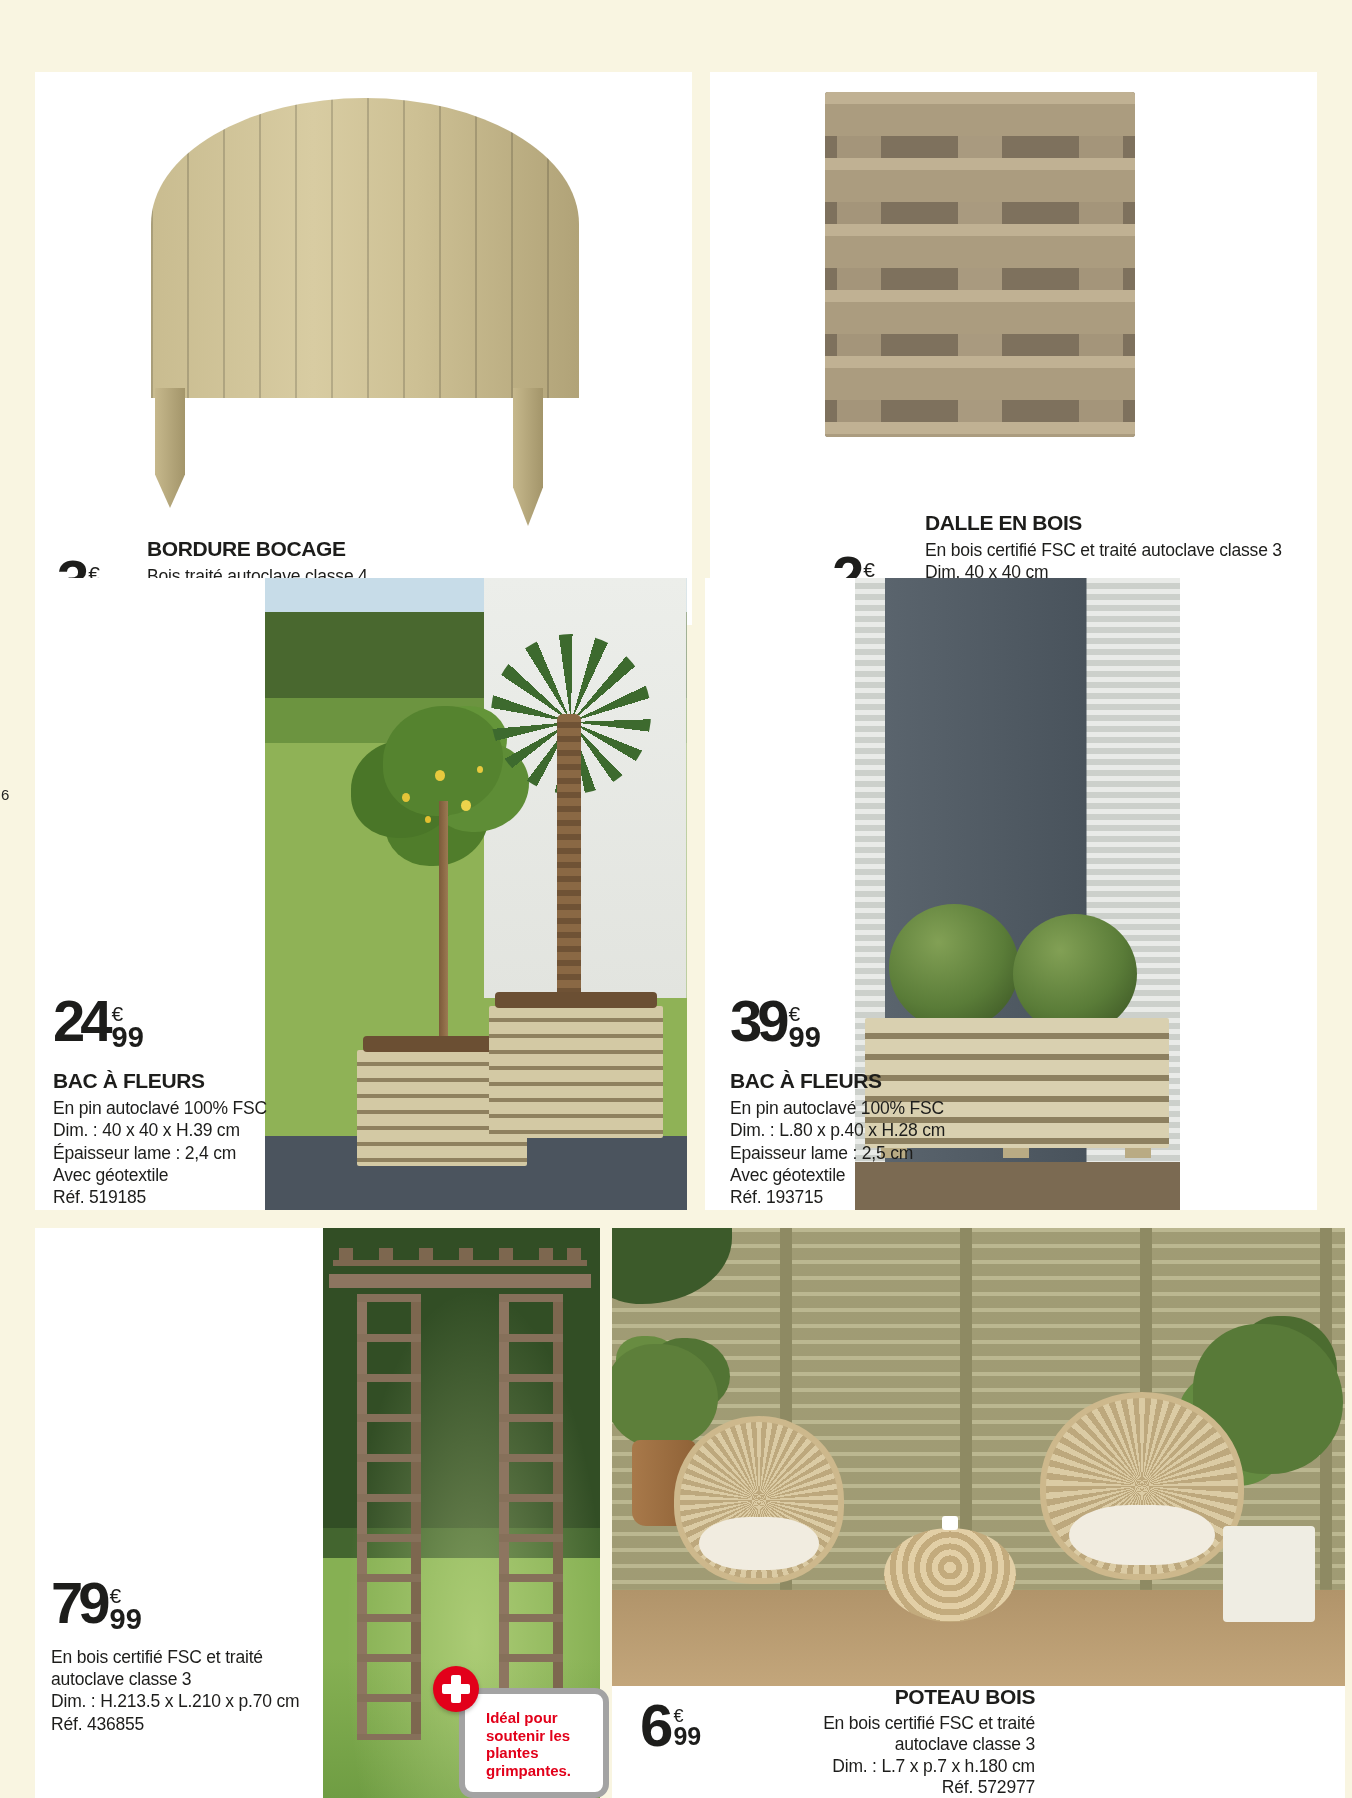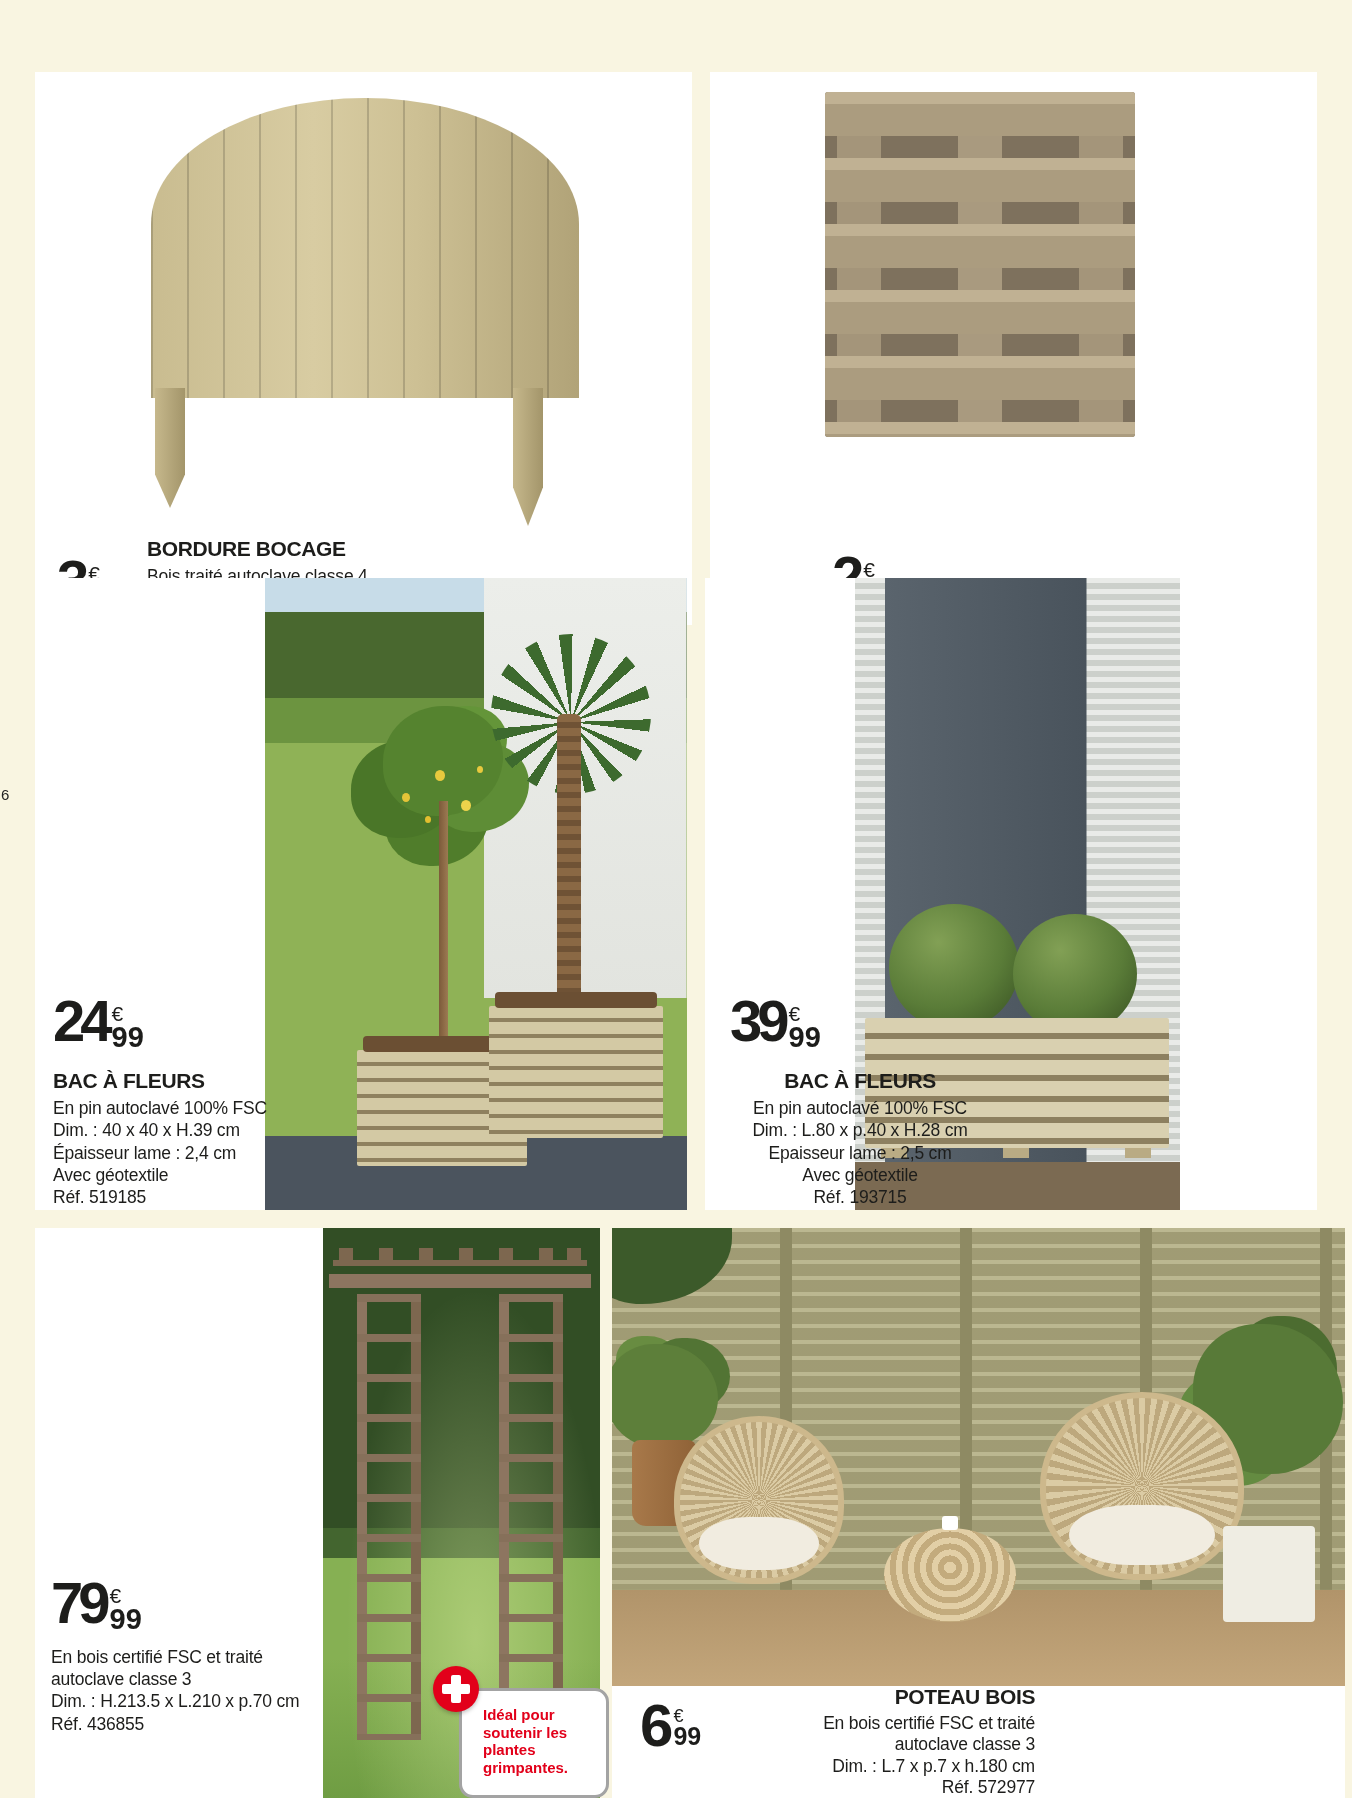--- a/index.html
+++ b/index.html
@@ -15,21 +15,21 @@
     position:absolute;left:10px;top:6px;height:42px;line-height:42px;
     padding:0 24px;background:#45682e;color:#fff;font-weight:800;
     font-size:27px;letter-spacing:.2px;border-radius:8px 8px 16px 8px;
   }
   .page-num{position:absolute;left:1px;top:786px;font-size:15px;color:#222;}
   
   .card{position:absolute;background:#fff;}
   #card1{left:35px;top:72px;width:657px;height:553px;}
   #card2{left:710px;top:72px;width:607px;height:553px;}
   #card3{left:35px;top:578px;width:652px;height:632px;}
-  #card4{left:705px;top:578px;width:612px;height:632px;text-align:center;}
+  #card4{left:705px;top:578px;width:612px;height:632px;}
   #card5{left:35px;top:1228px;width:565px;height:578px;}
   #card6{left:612px;top:1228px;width:733px;height:570px;}
   
   .ptitle{font-size:21px;font-weight:800;letter-spacing:-.4px;line-height:1.2;margin-bottom:4px;}
   .desc{font-size:17.5px;letter-spacing:-.2px;line-height:1.27;}
   .dline{white-space:nowrap;}
   .textcol{position:absolute;}
   
   .price{position:absolute;display:flex;color:#1d1d1b;}
   .pi{font-weight:800;}
@@ -145,21 +145,21 @@
   .p6-plant.g3{left:-30px;top:-34px;width:150px;height:110px;background:#3c5a2a;border-radius:0 0 60% 40%;}
   .p6-planterw{position:absolute;right:30px;top:298px;width:92px;height:96px;background:#efede3;border-radius:4px;}
   
   .badge-plus{position:absolute;left:398px;top:438px;width:46px;height:46px;background:#e2001a;border-radius:50%;
     box-shadow:0 2px 4px rgba(0,0,0,.25);z-index:3;}
   .badge-plus::before{content:"";position:absolute;left:50%;top:9px;bottom:9px;width:10px;transform:translateX(-50%);
     background:#fff;border-radius:2px;}
   .badge-plus::after{content:"";position:absolute;top:50%;left:9px;right:9px;height:10px;transform:translateY(-50%);
     background:#fff;border-radius:2px;}
   .badge-box{position:absolute;left:424px;top:460px;width:150px;height:110px;background:#fff;
-    border:3px solid #a3a3a3;border-radius:14px;z-index:2;}
+    border:6px solid #a3a3a3;border-radius:14px;z-index:2;}
   .badge-text{margin:15px 6px 0 21px;color:#e2001a;font-weight:700;font-size:15px;line-height:1.18;width:106px;}
 </style>
 </head>
 <body>
 
 <div id="canvas">
 
 
   <div class="page-num">6</div>
 
@@ -181,20 +181,29 @@
       <div class="desc">
         <div class="dline">Bois traité autoclave classe 4</div>
         <div class="dline">L.55 x H.40 cm</div>
         <div class="dline">Réf. 586550</div>
       </div>
     </div>
   </div>
 
   <div class="card" id="card2">
     <div class="pallet"></div>
+    <div class="textcol" style="left:215px;top:438px;width:392px;">
+      <div class="ptitle">DALLE EN BOIS</div>
+      <div class="desc">
+        <div class="dline">En bois certifié FSC et traité autoclave classe 3</div>
+        <div class="dline">Dim. 40 x 40 cm</div>
+        <div class="dline">Epaisseur de 2,4 cm</div>
+        <div class="dline">Réf. 726741</div>
+      </div>
+    </div>
     <div class="price p-lg" style="left:122px;top:482px;">
       <span class="pi">2</span>
       <span class="pf">
         <span class="pe">€</span>
         <span class="pc">99</span>
       </span>
     </div>
   </div>
 
   <div class="card" id="card3">

